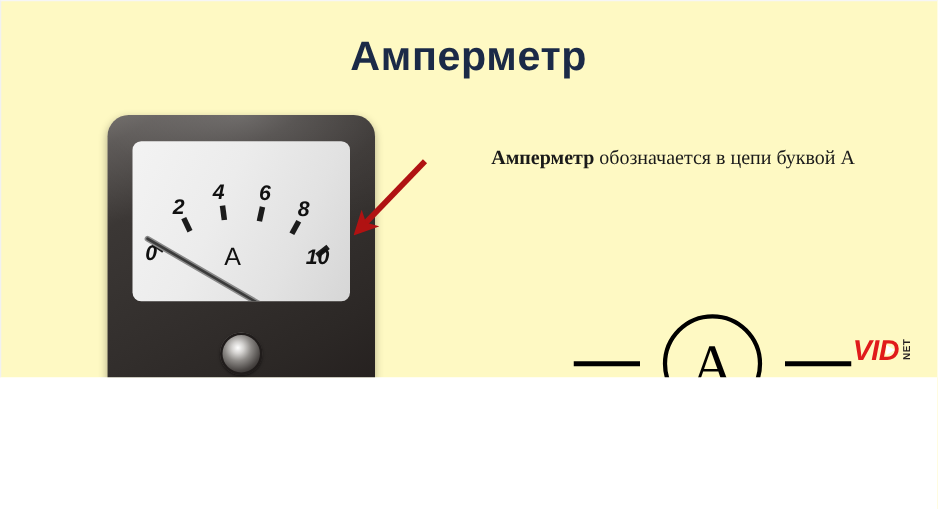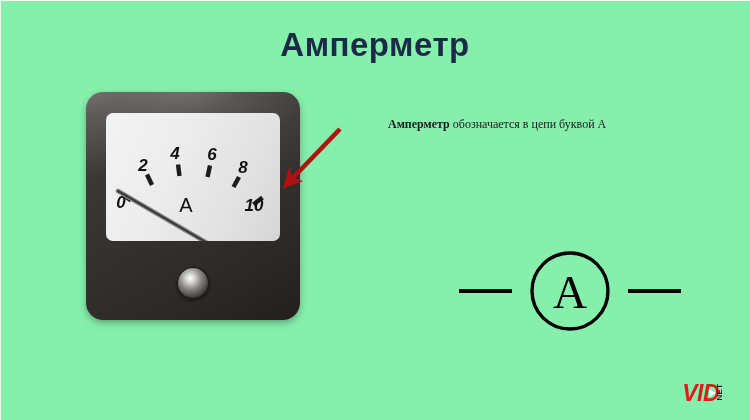--- a/index.html
+++ b/index.html
@@ -7,22 +7,22 @@
     margin: 0;
     padding: 0;
     background: #ffffff;
   }
   body {
     font-family: "Liberation Sans", sans-serif;
   }
   #slide {
     position: relative;
     width: 750px;
-    height: 420px;
-    background: #86efac;
+    height: 302px;
+    background: #fef9c3;
     overflow: hidden;
   }
   
   #slide-frame {
     position: absolute;
     left: 0; top: 0;
     width: 750px; height: 420px;
     box-sizing: border-box;
     border-left: 1px solid #f1f1f1;
     border-top: 1px solid #f6f6f6;
@@ -102,23 +102,23 @@
     top: 120px;
     pointer-events: none;
   }
 
   
   #description {
     position: absolute;
     left: 388px;
     top: 116px;
     width: 296px;
-    text-align: left;
+    text-align: right;
     font-family: "Liberation Serif", serif;
-    font-size: 12px;
+    font-size: 16px;
     line-height: 1.42;
     color: #1a1a1a;
   }
   #description b {
     font-weight: bold;
   }
 
   
   #circuit-symbol {
     position: absolute;
@@ -126,20 +126,21 @@
     top: 248px;
   }
 
   
   #logo {
     position: absolute;
     right: 16px;
     bottom: 10px;
     height: 28px;
     display: flex;
+    align-items: flex-end;
   }
   #logo-wordmark {
     font-family: "Liberation Sans", sans-serif;
     font-weight: bold;
     font-style: italic;
     font-size: 23px;
     letter-spacing: -0.5px;
     line-height: 1;
     color: #231f20;
     display: flex;

